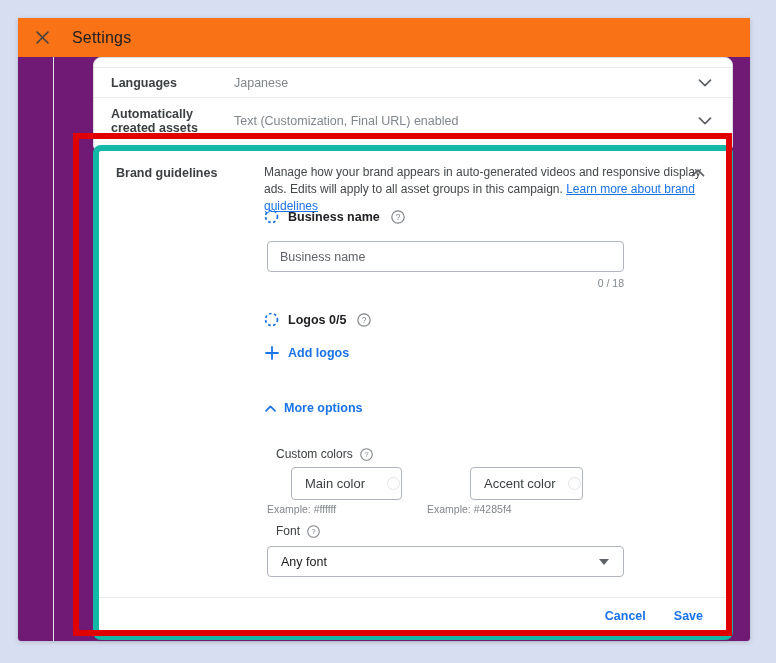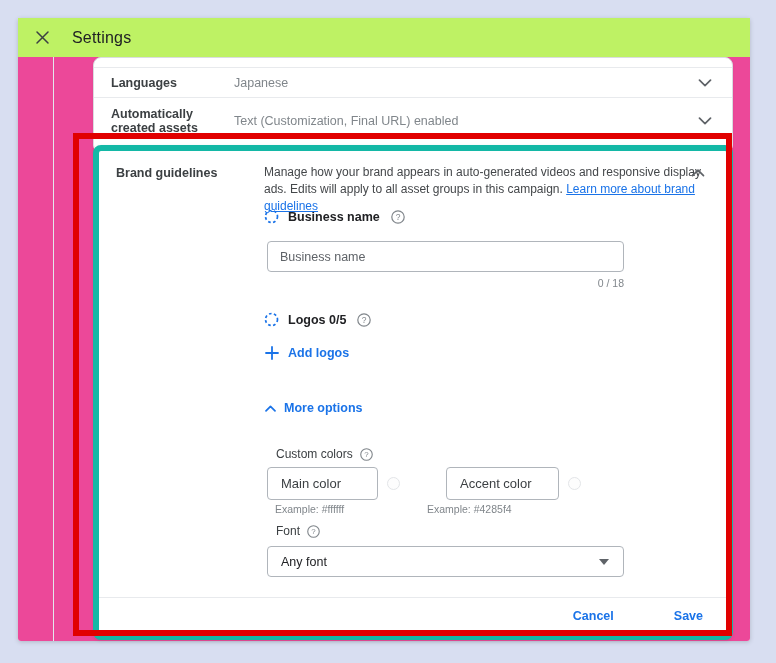--- a/index.html
+++ b/index.html
@@ -14,26 +14,26 @@
   .modal {
     position: absolute; left: 18px; top: 18px;
     width: 732px; height: 623px;
     background: #ffffff; border-radius: 3px;
     box-shadow: 0 1px 4px rgba(60,64,67,0.25);
   }
   
   .modal-header {
     position: absolute; left: 0; top: 0; right: 0; height: 39px;
     display: flex; align-items: center; gap: 22px; padding-left: 16px;
-    background: #bef264; z-index: 3;
+    background: #f97316; z-index: 3;
   }
   .close-btn { width: 16px; height: 16px; display: flex; align-items: center; justify-content: center; cursor: pointer; }
   .modal-title { font-size: 16px; color: #202124; letter-spacing: .2px; }
   
-  .content { position: absolute; left: 0; top: 39px; right: 0; bottom: 0; background: #ec4899; border-radius: 0 0 3px 3px; }
+  .content { position: absolute; left: 0; top: 39px; right: 0; bottom: 0; background: #701a75; border-radius: 0 0 3px 3px; }
   .left-rule { position: absolute; left: 35px; top: 0; bottom: 0; width: 1px; background: #e4e7ec; }
   
   .rows-card {
     position: absolute; left: 75px; top: 0; width: 640px; height: 96px;
     background: #fff; border: 1px solid #dadce0; border-radius: 0 0 8px 8px;
     border-top: 1px solid #dadce0; border-radius: 8px; overflow: hidden;
     box-shadow: 0 1px 2px rgba(60,64,67,0.10);
   }
   .row-stub { height: 10px; border-bottom: 1px solid #e8eaed; }
   .setting-row {
@@ -71,40 +71,40 @@
   .add-logos { position: absolute; left: 166px; top: 195px; display: flex; align-items: center; gap: 9px; cursor: pointer; }
   .blue-action { color: #1a73e8; font-size: 12.5px; font-weight: 700; }
   
   .more-options { position: absolute; left: 166px; top: 250px; display: flex; align-items: center; gap: 8px; cursor: pointer; }
   
   .section-label { position: absolute; font-size: 12px; color: #3c4043; display: flex; align-items: center; gap: 5px; margin-left: 11px; }
   .color-field {
     position: absolute; top: 316px; height: 33px;
     border: 1px solid #b0b5bb; border-radius: 4px; background: #fff;
     display: flex; align-items: center; padding-left: 13px;
-    font-size: 13px; color: #3c4043; cursor: text;
+    font-size: 13px; color: #3c4043; cursor: text; margin-left: 24px;
   }
   .swatch { position: absolute; top: 326px; width: 13px; height: 13px; border: 1px solid #e3e5e8; border-radius: 50%; background: #fdfdfd; }
   .example-text { position: absolute; top: 352px; font-size: 10.5px; color: #80868b; }
   
   .dropdown {
     position: absolute; left: 168px; top: 395px; width: 357px; height: 31px;
     border: 1px solid #b0b5bb; border-radius: 4px; background: #fff;
     display: flex; align-items: center; padding: 0 14px 0 13px;
     font-size: 12.5px; color: #202124; cursor: pointer;
   }
   .dropdown .dd-value { flex: 1; }
   
   .brand-footer {
     position: absolute; left: 0; right: 0; bottom: 0; height: 37px;
     border-top: 1px solid #e8eaed;
     display: flex; align-items: center; justify-content: flex-end; gap: 28px;
     padding-right: 24px; border-radius: 0 0 8px 8px;
   }
-  .footer-btn { font-size: 12.5px; font-weight: 700; color: #1a73e8; cursor: pointer; margin-left: 32px; }
+  .footer-btn { font-size: 12.5px; font-weight: 700; color: #1a73e8; cursor: pointer; }
   
   .annotation-rect {
     position: absolute; left: 73px; top: 133px; width: 659px; height: 503px;
     border: 6px solid #e10000; pointer-events: none; z-index: 10;
   }
 </style>
 </head>
 <body>
 
 <div class="modal">
@@ -211,21 +211,21 @@
             <circle cx="7" cy="7" r="6.2" fill="none" stroke="#80868b" stroke-width="1.2"></circle>
             <text x="7" y="10" font-size="8.5" text-anchor="middle" fill="#80868b" font-family="Liberation Sans, sans-serif">?</text>
           </svg>
         </span>
       </div>
 
       <div class="color-field" style="left:168px; width:111px;">
         <span>Main color</span>
       </div>
       <span class="swatch" style="left:288px;"></span>
-      <div class="example-text" style="left:168px;margin-left:8px;">Example: #ffffff</div>
+      <div class="example-text" style="left:168px;">Example: #ffffff</div>
 
       <div class="color-field" style="left:347px; width:113px;">
         <span>Accent color</span>
       </div>
       <span class="swatch" style="left:469px;"></span>
       <div class="example-text" style="left:328px;">Example: #4285f4</div>
 
       <div class="section-label" style="left:166px; top:373px;">
         <span>Font</span>
         <span class="help-icon">

